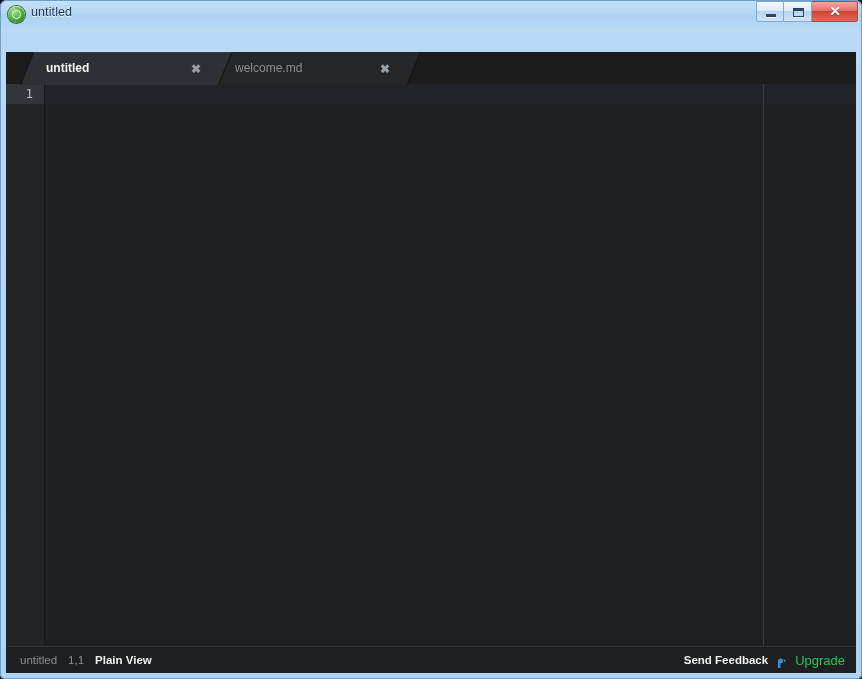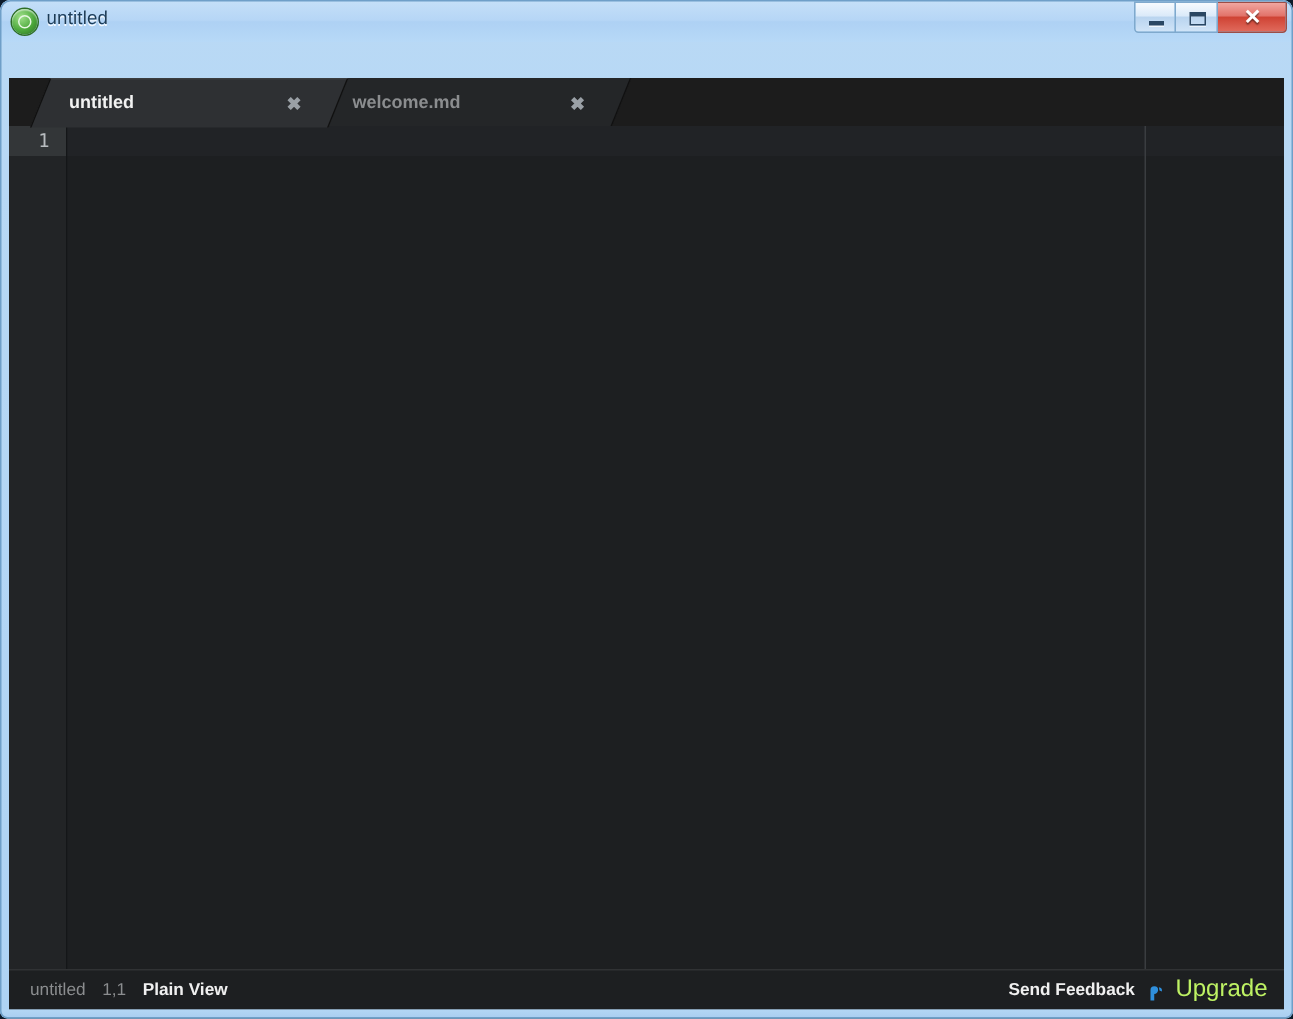--- a/index.html
+++ b/index.html
@@ -197,21 +197,20 @@
   .tab.inactive { z-index: 2; }
   .tab.inactive .skew {
     background: #242628;
   }
   .tab-label {
     position: relative;
     z-index: 5;
     font-size: 12px;
     white-space: nowrap;
     pointer-events: none;
-    font-weight: bold;
   }
   .tab.active .tab-label { color: #f2f2f2; font-weight: bold; }
   .tab.inactive .tab-label { color: #8b8d8f; }
   .tab-close {
     position: absolute;
     z-index: 6;
     font-size: 12px;
     font-weight: bold;
     color: #9aa0a6;
     line-height: 1;
@@ -317,22 +316,22 @@
     font-weight: bold;
     cursor: default;
   }
   .st-feedback {
     font-size: 11.5px;
     color: #f0f0f0;
     font-weight: bold;
     cursor: default;
   }
   .st-upgrade {
-    font-size: 16px;
-    color: #bef264;
+    font-size: 13px;
+    color: #22c55e;
     cursor: default;
   }
   .upgrade-icon {
     display: inline-block;
     width: 13px; height: 13px;
     position: relative;
     top: 2px;
   }
 
   

